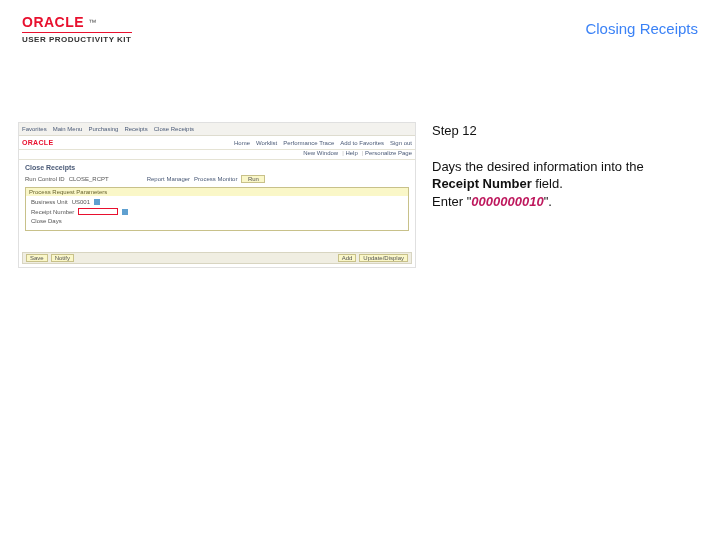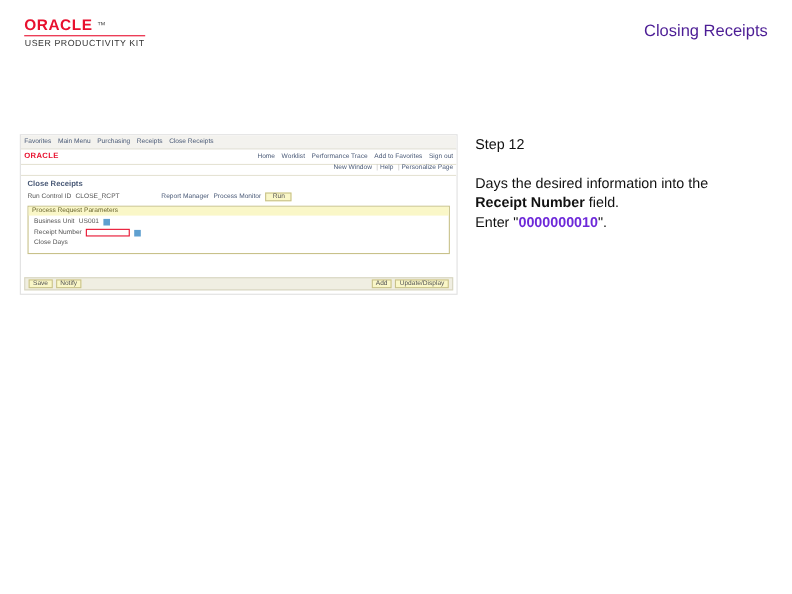--- a/index.html
+++ b/index.html
@@ -29,26 +29,25 @@
     color: #e8102e;
     font-size: 14px;
     letter-spacing: 0.5px;
   }
   .oracle-logo .tm { color:#555; font-size:8px; font-weight:normal; vertical-align: top; }
   .oracle-rule { height:1px; background:#e8102e; width:110px; }
   .upk {
     font-size: 8px;
     letter-spacing: 0.5px;
     color: #333;
-    font-weight: normal;
-    text-align: center;
+    font-weight: bold;
   }
   .page-title {
     font-size: 15px;
-    color: #4c1d95;
+    color: #3b82f6;
     padding-top: 6px;
   }
   .content {
     display: flex;
     gap: 16px;
     padding: 72px 24px 0 18px;
     align-items: flex-start;
   }
   .screenshot {
     width: 398px;
@@ -123,21 +122,21 @@
   }
   .instructions {
     width: 260px;
     font-size: 13px;
     color: #111;
     line-height: 1.35;
   }
   .step-label { margin-bottom: 18px; }
   .instr-block { }
   .bold { font-weight: bold; }
-  .val-num { font-weight: bold; color:#6d28d9; }
+  .val-num { font-weight: bold; color:#be185d;font-style:italic; }
 </style>
 </head>
 <body>
 
 <div class="header">
   <div class="logo-block">
     <div class="oracle-logo">
       <span>ORACLE</span>
         <span class="tm">™</span>
     </div>

